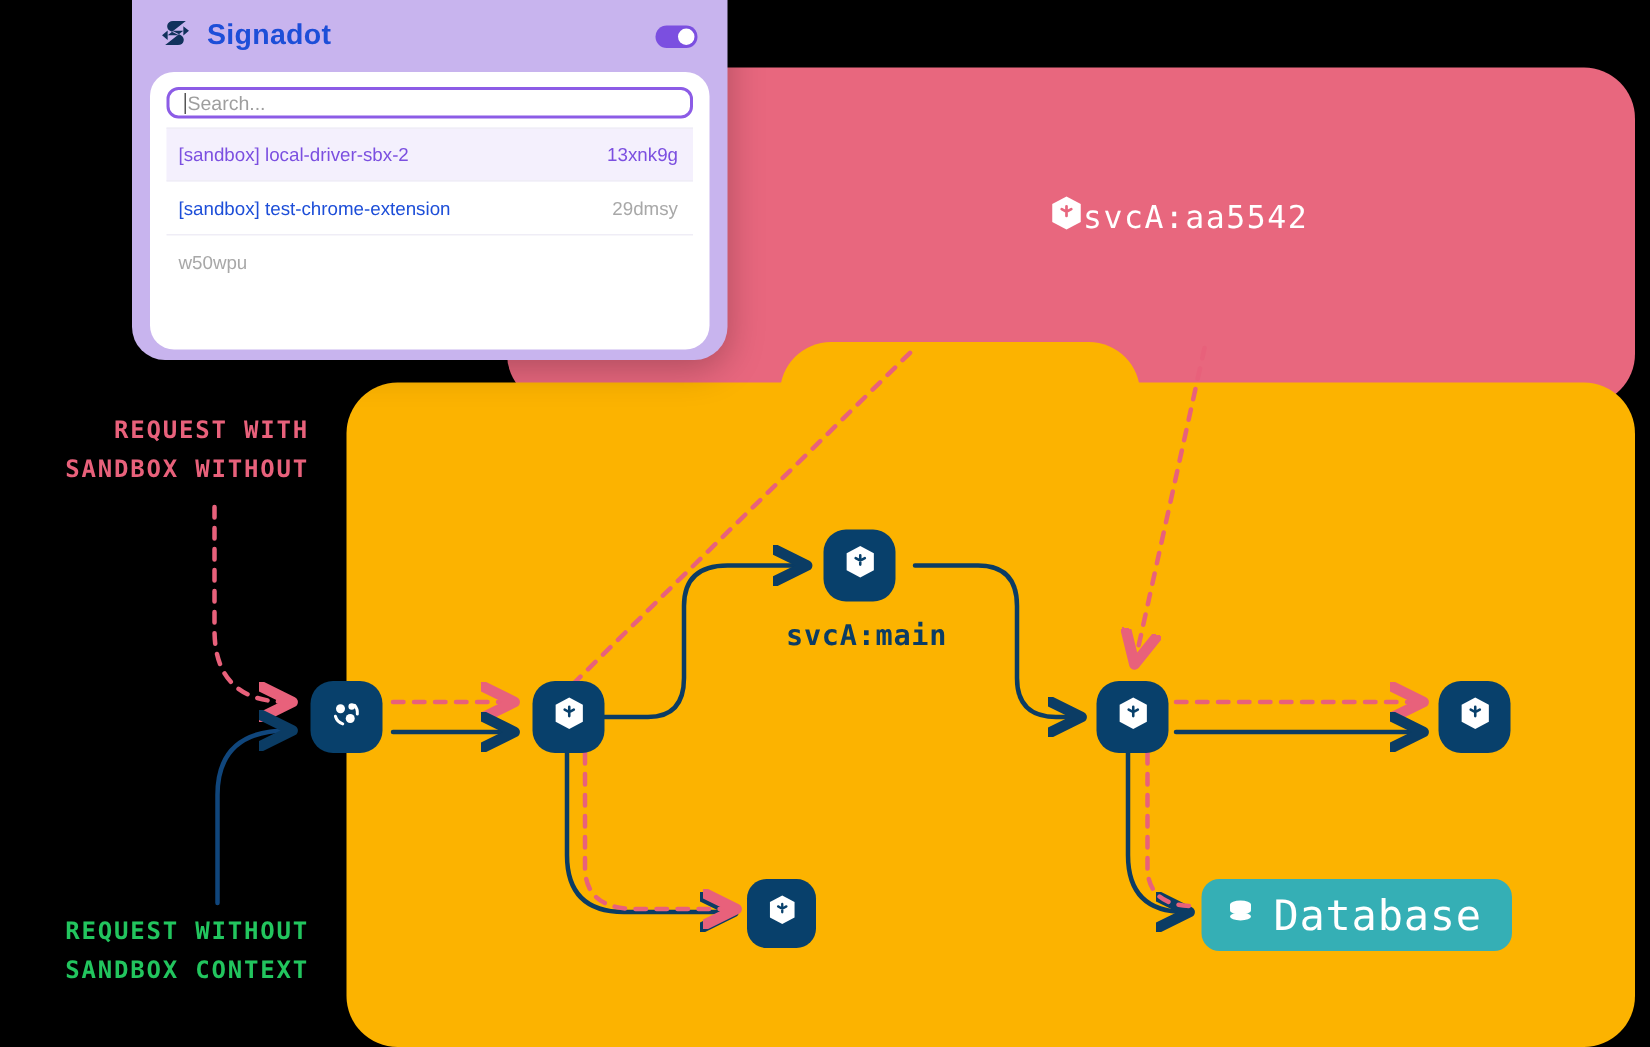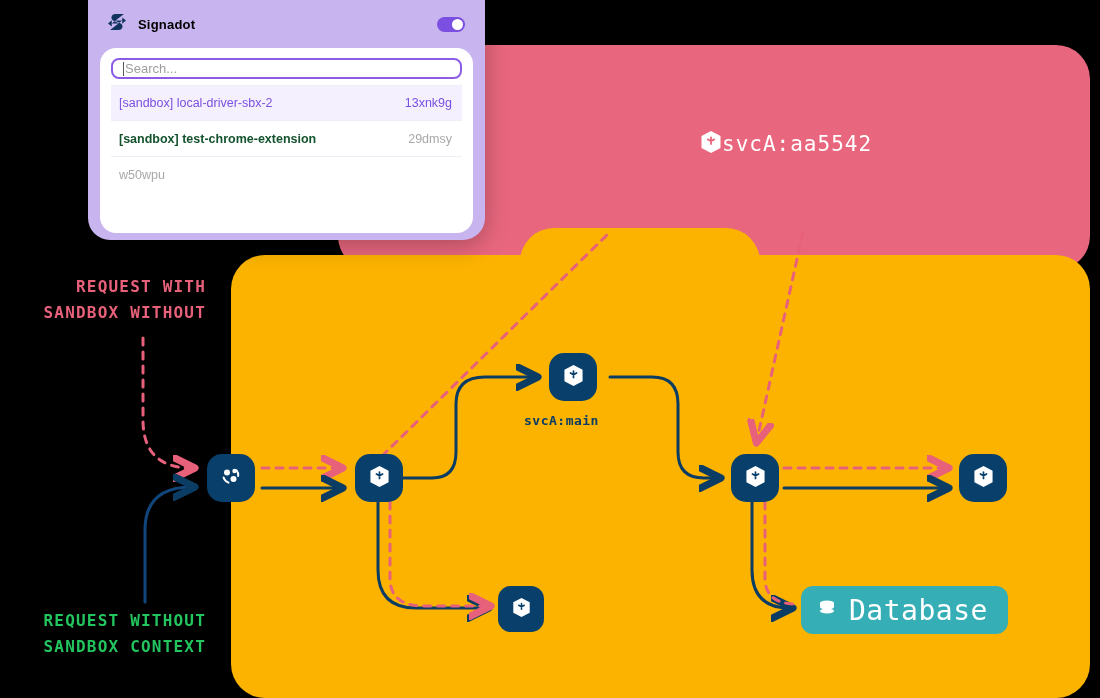--- a/index.html
+++ b/index.html
@@ -74,21 +74,21 @@
     display: flex; align-items: center; justify-content: center;
     z-index: 6;
   }
   .node.n-lg { width: 48px; height: 48px; border-radius: 15px; }
   .node.n-sm { width: 46px; height: 46px; border-radius: 13px; }
 
   .node-caption {
     position: absolute;
     z-index: 6;
     font-family: "DejaVu Sans Mono", monospace;
-    font-size: 13px;
+    font-size: 19px;
     font-weight: bold;
     color: #0B3C64;
     letter-spacing: 0.5px;
     white-space: nowrap;
   }
 
   
   .db-pill {
     position: absolute;
     left: 801px; top: 586px;
@@ -133,23 +133,23 @@
     overflow: hidden;
   }
   .popup-head {
     height: 48px;
     display: flex; align-items: center;
     padding: 0 20px 0 18px;
     gap: 10px;
   }
   .brand-name {
     font-family: "Liberation Sans", sans-serif;
-    font-size: 13px;
+    font-size: 19px;
     font-weight: bold;
-    color: #000000;
+    color: #1d4ed8;
     letter-spacing: 0.2px;
   }
   .toggle {
     margin-left: auto;
     width: 28px; height: 15px;
     background: #7B4FE0;
     border-radius: 9px;
     position: relative;
   }
   .toggle .knob {
@@ -196,21 +196,21 @@
     font-size: 12.5px;
     justify-content: space-between;
   }
   .sb-row .sb-name { flex: 1; }
   .sb-row .sb-id { font-size: 12.5px; }
   .sb-row.active {
     background: #F4F0FD;
     border-top: 1px solid #EFEDF6;
   }
   .sb-row.active .sb-name, .sb-row.active .sb-id { color: #7B4FE0; }
-  .sb-row.idle .sb-name { color: #14532d; font-weight: bold; }
+  .sb-row.idle .sb-name { color: #1d4ed8; }
   .sb-row.idle .sb-id { color: #A8A8A8; }
 </style>
 </head>
 <body>
 
 <div id="stage">
 
   <div class="card-red"></div>
   <div class="card-orange-notch"></div>
   <div class="card-orange"></div>

